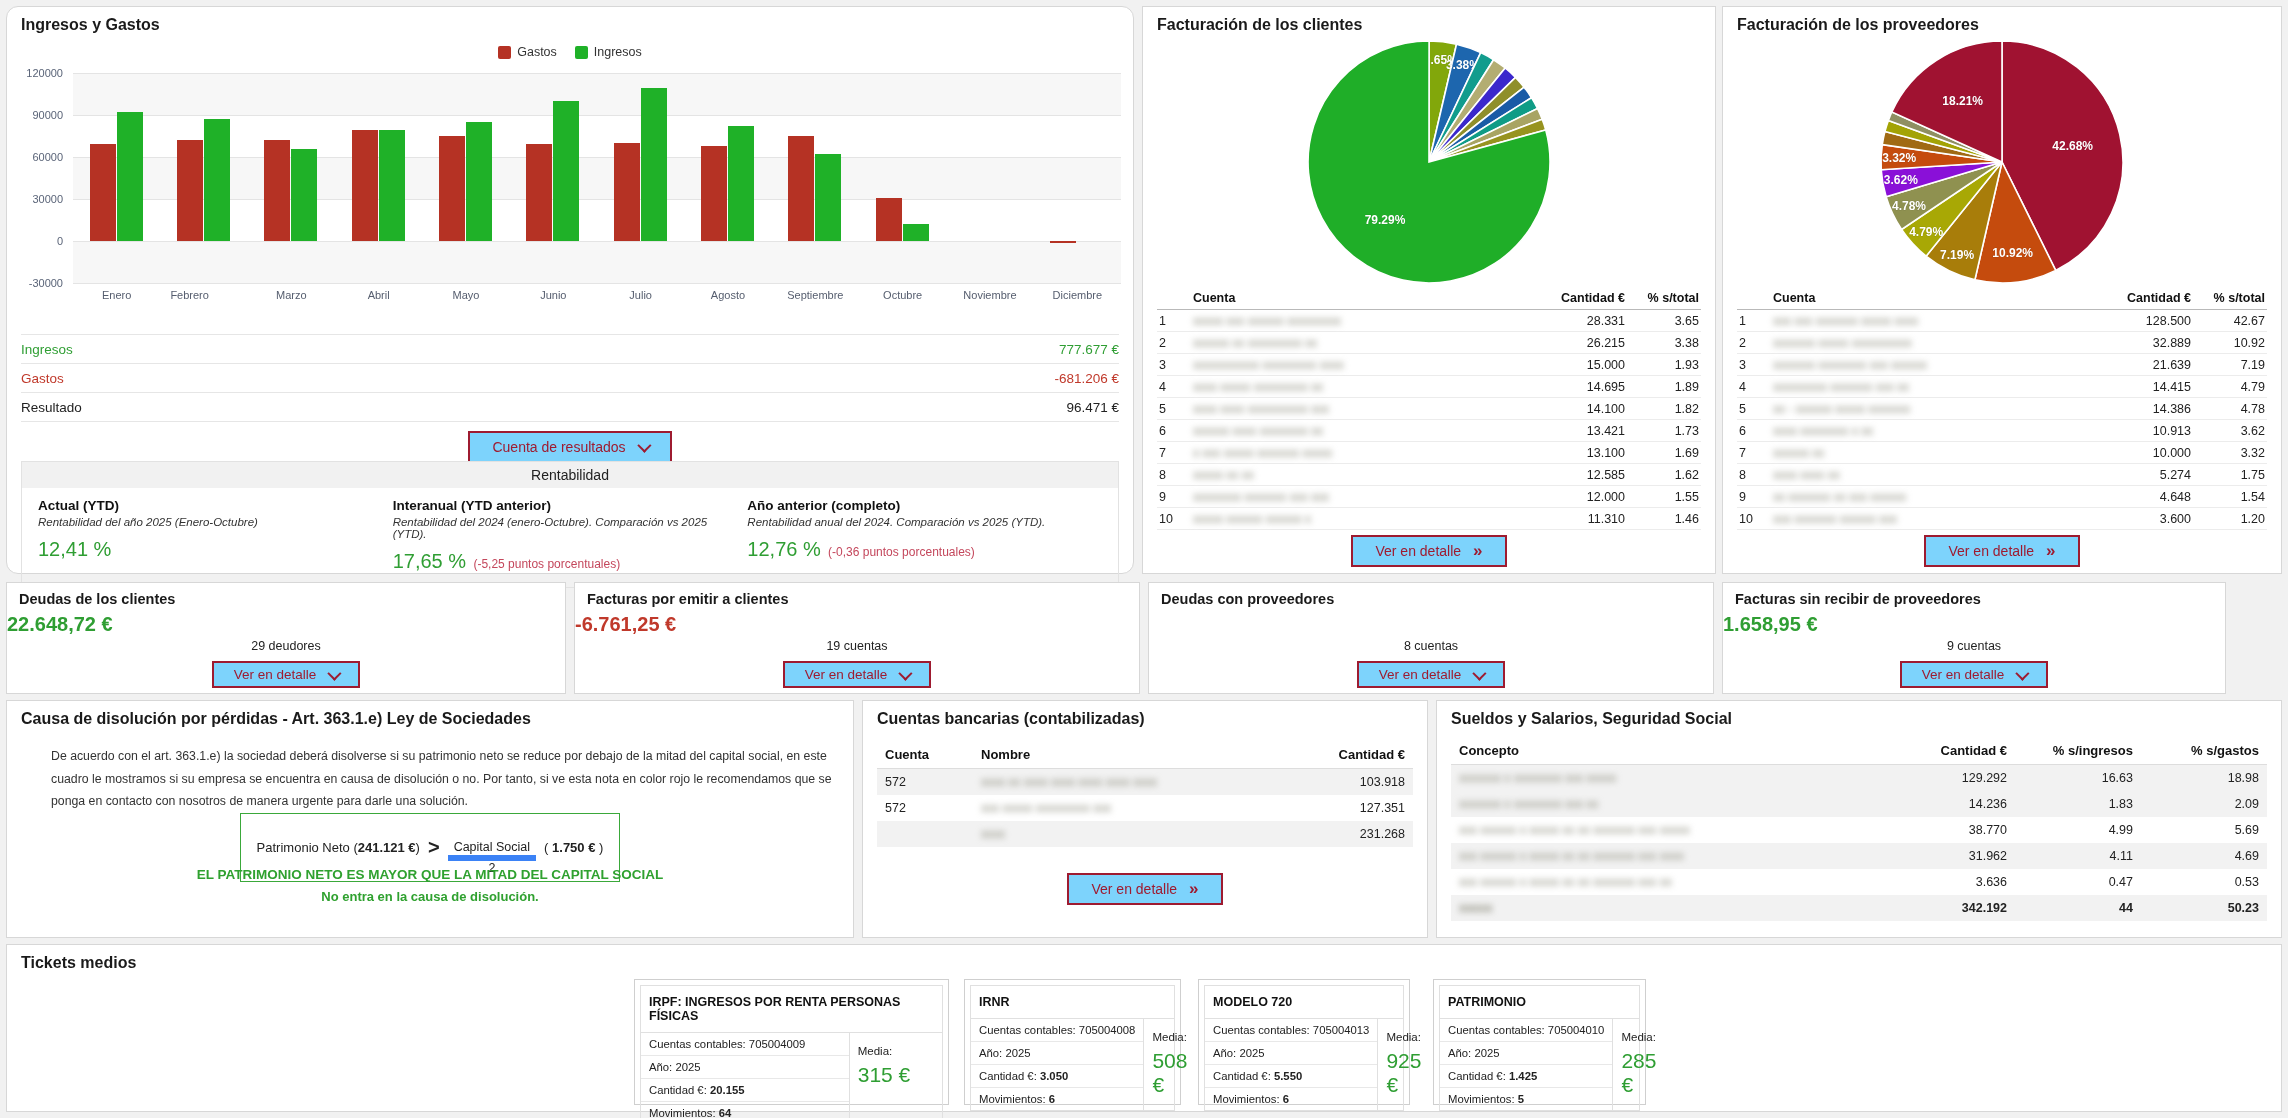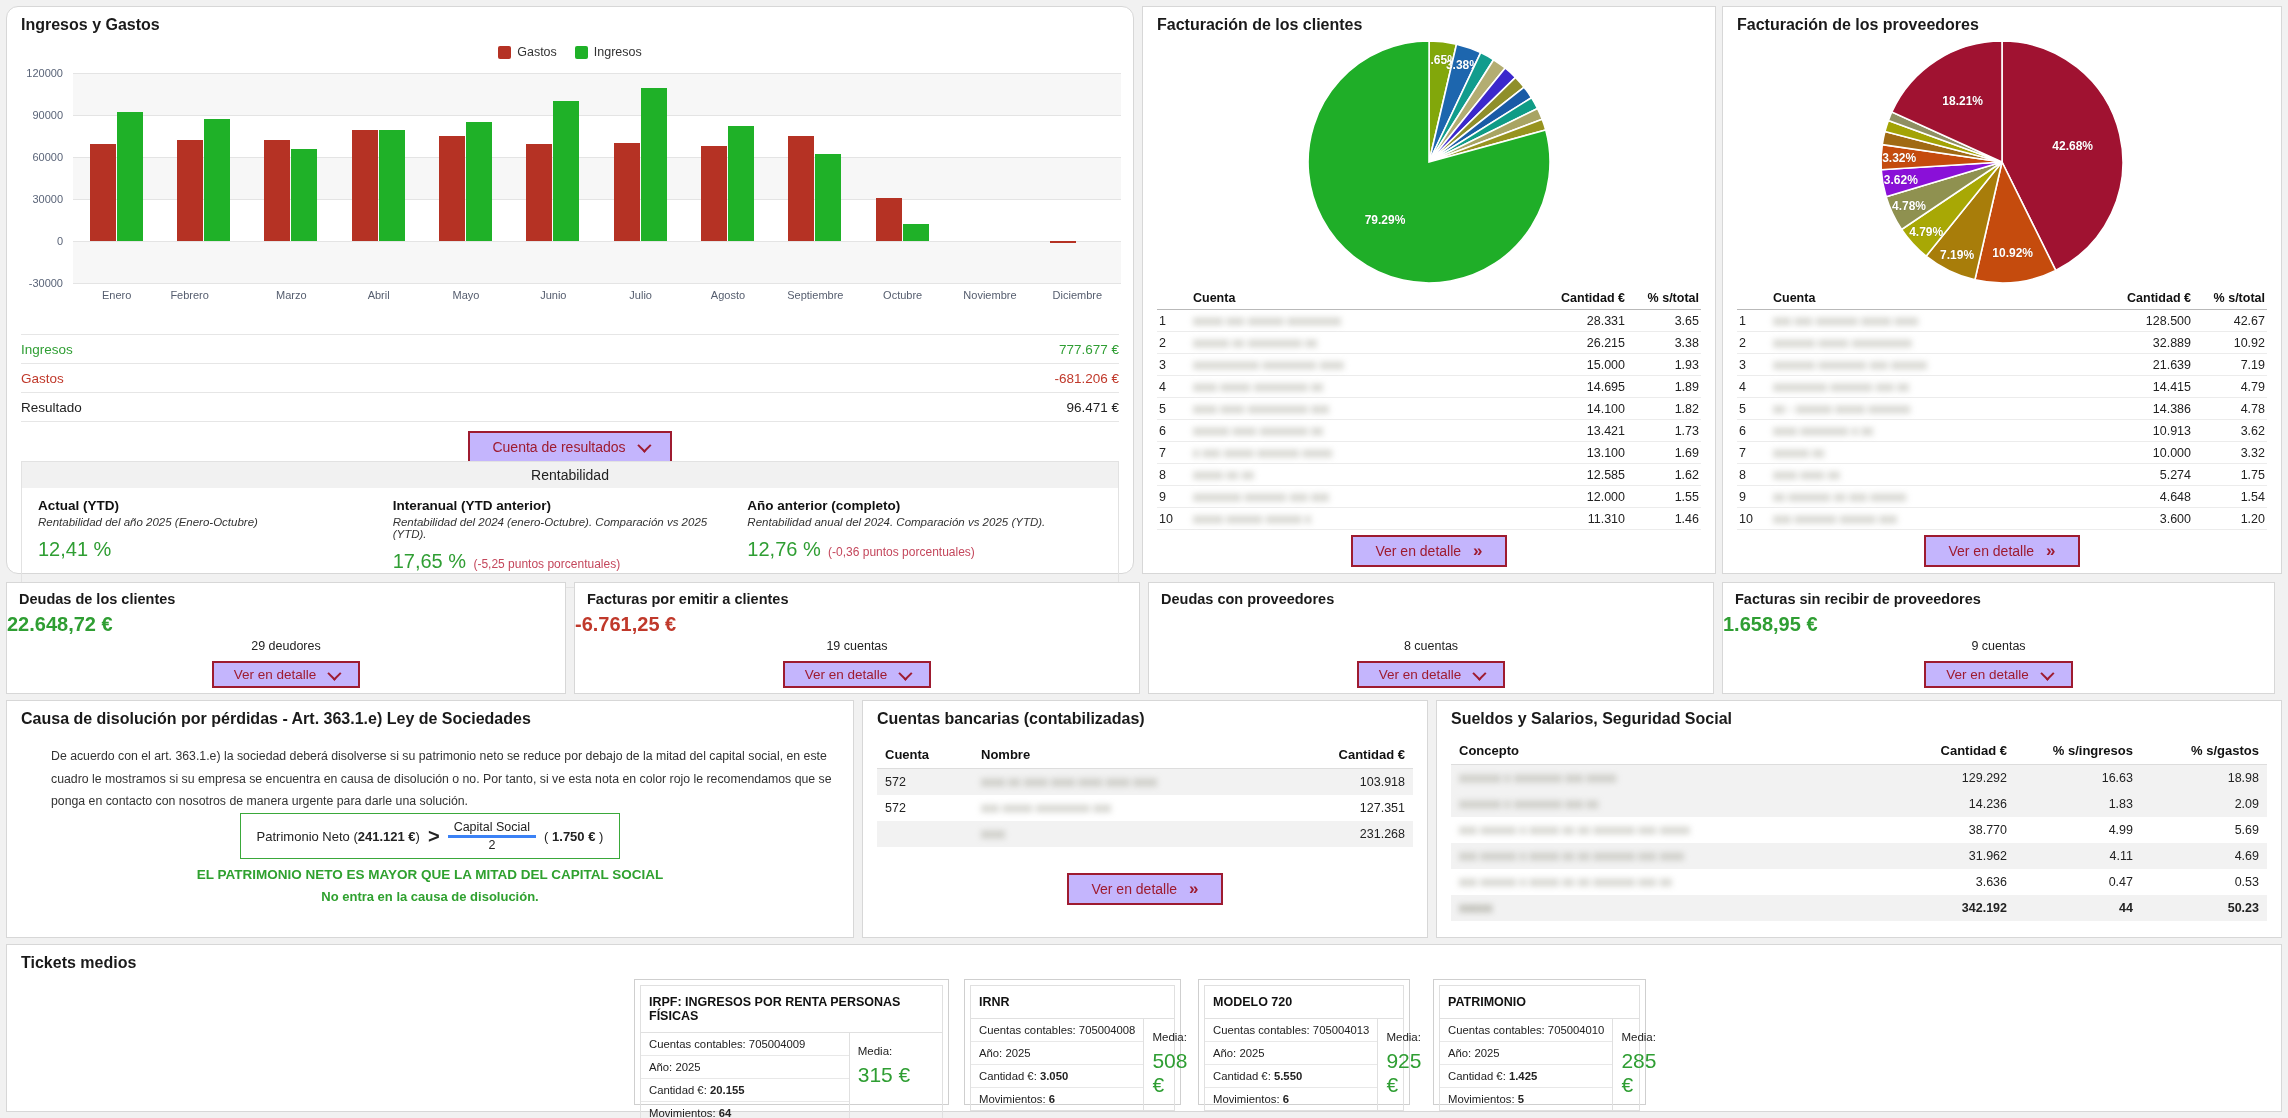--- a/index.html
+++ b/index.html
@@ -18,21 +18,21 @@
   .xlab{position:absolute;text-align:center;font-size:11px;color:#555d6e;}
   #legend{position:absolute;left:0;top:38px;width:100%;display:flex;justify-content:center;gap:18px;}
   .leg-item{display:flex;align-items:center;gap:6px;font-size:12.5px;color:#333;}
   .leg-sw{width:13px;height:13px;border-radius:2px;display:inline-block;}
   
   #summary-rows{position:absolute;left:14px;right:14px;top:327px;}
   .sum-row{display:flex;justify-content:space-between;align-items:center;height:28px;border-top:1px solid #e6e6e6;font-size:13.5px;}
   .sum-row:last-child{border-bottom:1px solid #e6e6e6;}
   .t-green{color:#2f9e33;} .t-red{color:#c0392b;} .t-dark{color:#222;}
   
-  .btn{display:inline-flex;align-items:center;gap:12px;background:#c4b5fd;border:2px solid #9e1b30;color:#9e1b30;
+  .btn{display:inline-flex;align-items:center;gap:12px;background:#7dd3fc;border:2px solid #9e1b30;color:#9e1b30;
        font-size:14px;font-family:"Liberation Sans",sans-serif;padding:6px 22px;cursor:pointer;}
   .caret{display:inline-block;width:8px;height:8px;border-right:2.5px solid #9e1b30;border-bottom:2.5px solid #9e1b30;transform:rotate(45deg) translateY(-2px);}
   .more{font-weight:bold;font-size:17px;line-height:10px;}
   .btn-center{position:absolute;left:0;right:0;display:flex;justify-content:center;}
   
   #rent{position:absolute;left:14px;right:14px;top:454px;border:1px solid #e2e2e2;}
   #rent-head{background:#f1f1f1;text-align:center;font-size:14px;color:#222;padding:5px 0;}
   #rent-cols{display:flex;padding:10px 16px 14px 16px;}
   .rent-col{flex:1;padding-right:20px;}
   .rent-h{font-size:13.5px;font-weight:bold;color:#111;}
@@ -52,21 +52,21 @@
   .kpi-title{position:absolute;left:12px;top:8px;font-size:14.5px;font-weight:bold;color:#1a1a1a;}
   .kpi-val{position:absolute;left:0;right:0;top:30px;text-align:left;font-size:20px;font-weight:600;}
   .kpi-sub{position:absolute;left:0;right:0;top:56px;text-align:center;font-size:12.5px;color:#222;}
   
   #diss-par{position:absolute;left:44px;right:18px;top:44px;font-size:12.3px;color:#333;line-height:1.85;}
   #diss-box{position:absolute;left:0;right:0;top:112px;display:flex;justify-content:center;}
   .formula{display:inline-flex;align-items:center;gap:8px;border:1px solid #3aa83a;padding:6px 16px;font-size:13px;color:#222;background:#fff;}
   .formula b{font-size:13px;}
   .f-op{font-size:20px;font-weight:bold;}
   .frac{display:inline-flex;flex-direction:column;align-items:center;font-size:12.5px;}
-  .frac .ftop{padding:0 6px 1px 6px;border-bottom:3px solid #3b82f6;}
+  .frac .ftop{padding:0 6px 1px 6px;border-bottom:6px solid #3b82f6;margin-top:20px;}
   .diss-green{position:absolute;left:0;right:0;text-align:center;font-weight:bold;color:#2fa12f;}
   
   .flat-table{position:absolute;left:14px;right:14px;border-collapse:collapse;width:calc(100% - 28px);}
   .flat-table th{font-size:13px;font-weight:bold;color:#111;text-align:left;padding:6px 8px;border-bottom:1px solid #ddd;}
   .flat-table th.num,.flat-table td.num{text-align:right;}
   .flat-table td{font-size:12.5px;color:#222;padding:6px 8px;}
   .stripe{background:#f2f2f2;}
   .bold{font-weight:bold;}
   
   .tk{position:absolute;top:34px;height:126px;background:#fff;border:1px solid #cfcfcf;box-sizing:border-box;padding:5px;}
@@ -422,21 +422,21 @@
   <div class="card kpi" style="left:1148px;top:582px;width:566px;height:112px;">
       <div class="kpi-title">Deudas con proveedores</div>
       <div class="kpi-sub">8 cuentas</div>
       <div class="btn-center" style="top: 78px;">
         <button class="btn" style="padding: 4px 20px; font-size: 13.5px;">
           <span>Ver en detalle</span>
           <span class="caret"></span>
         </button>
       </div>
     </div>
-  <div class="card kpi" style="left:1722px;top:582px;width:553px;height:112px;">
+  <div class="card kpi" style="left:1722px;top:582px;width:504px;height:112px;">
       <div class="kpi-title">Facturas sin recibir de proveedores</div>
       <div class="kpi-val t-green">1.658,95 €</div>
       <div class="kpi-sub">9 cuentas</div>
       <div class="btn-center" style="top: 78px;">
         <button class="btn" style="padding: 4px 20px; font-size: 13.5px;">
           <span>Ver en detalle</span>
           <span class="caret"></span>
         </button>
       </div>
     </div>

